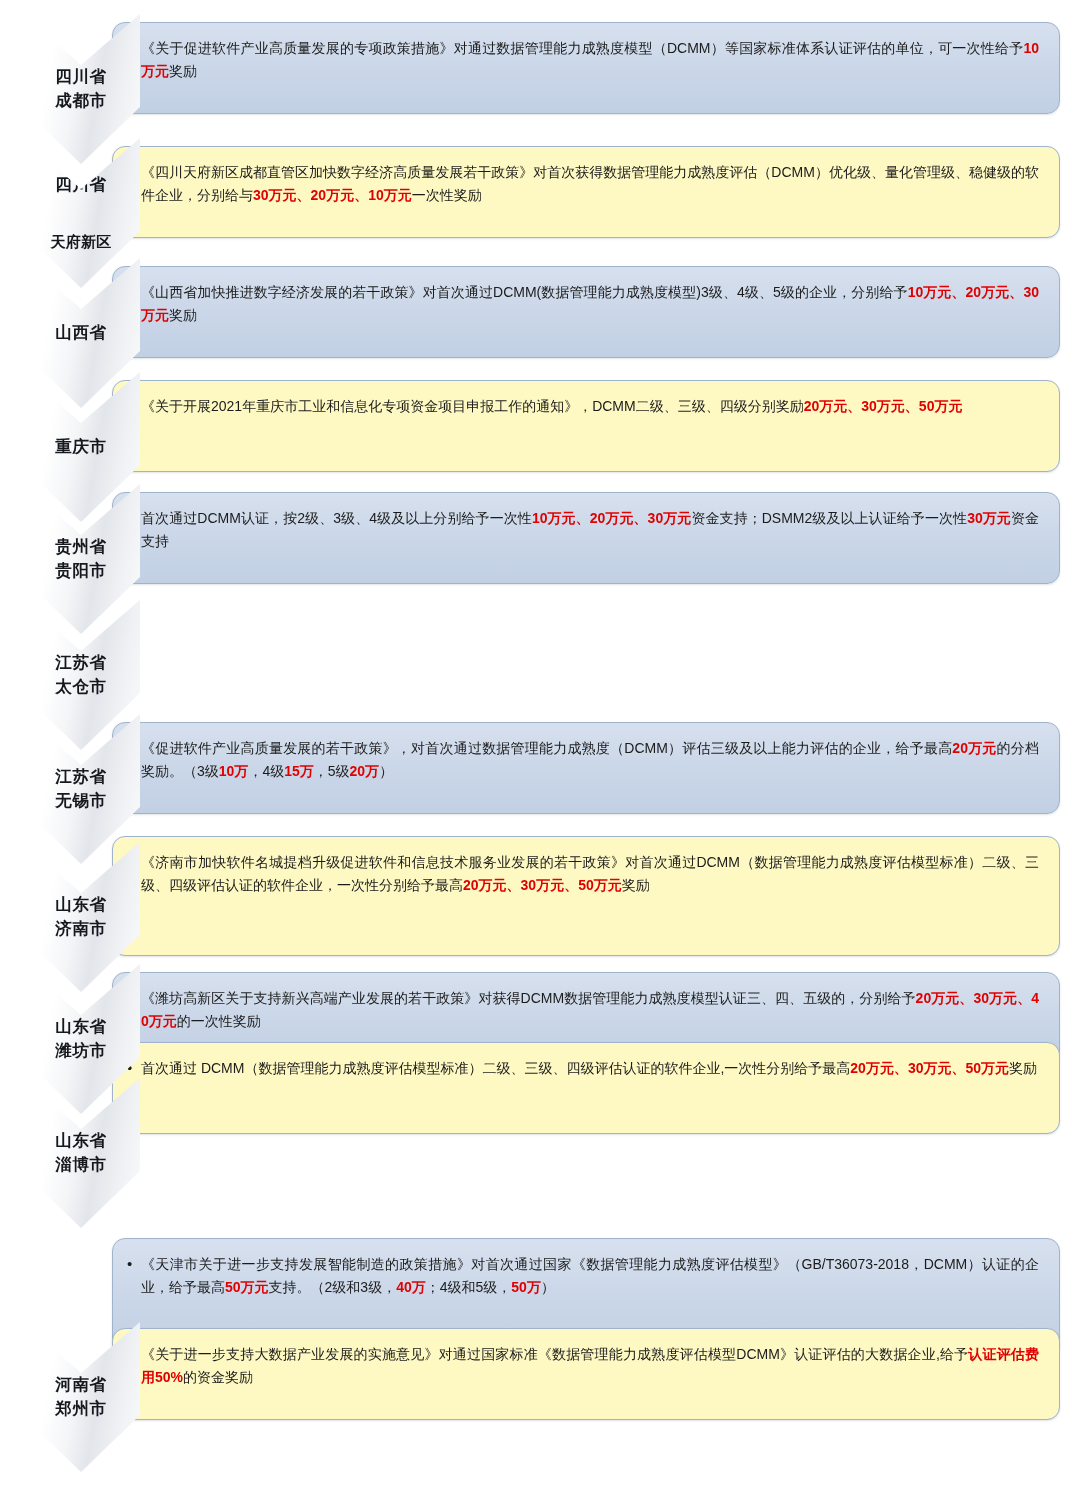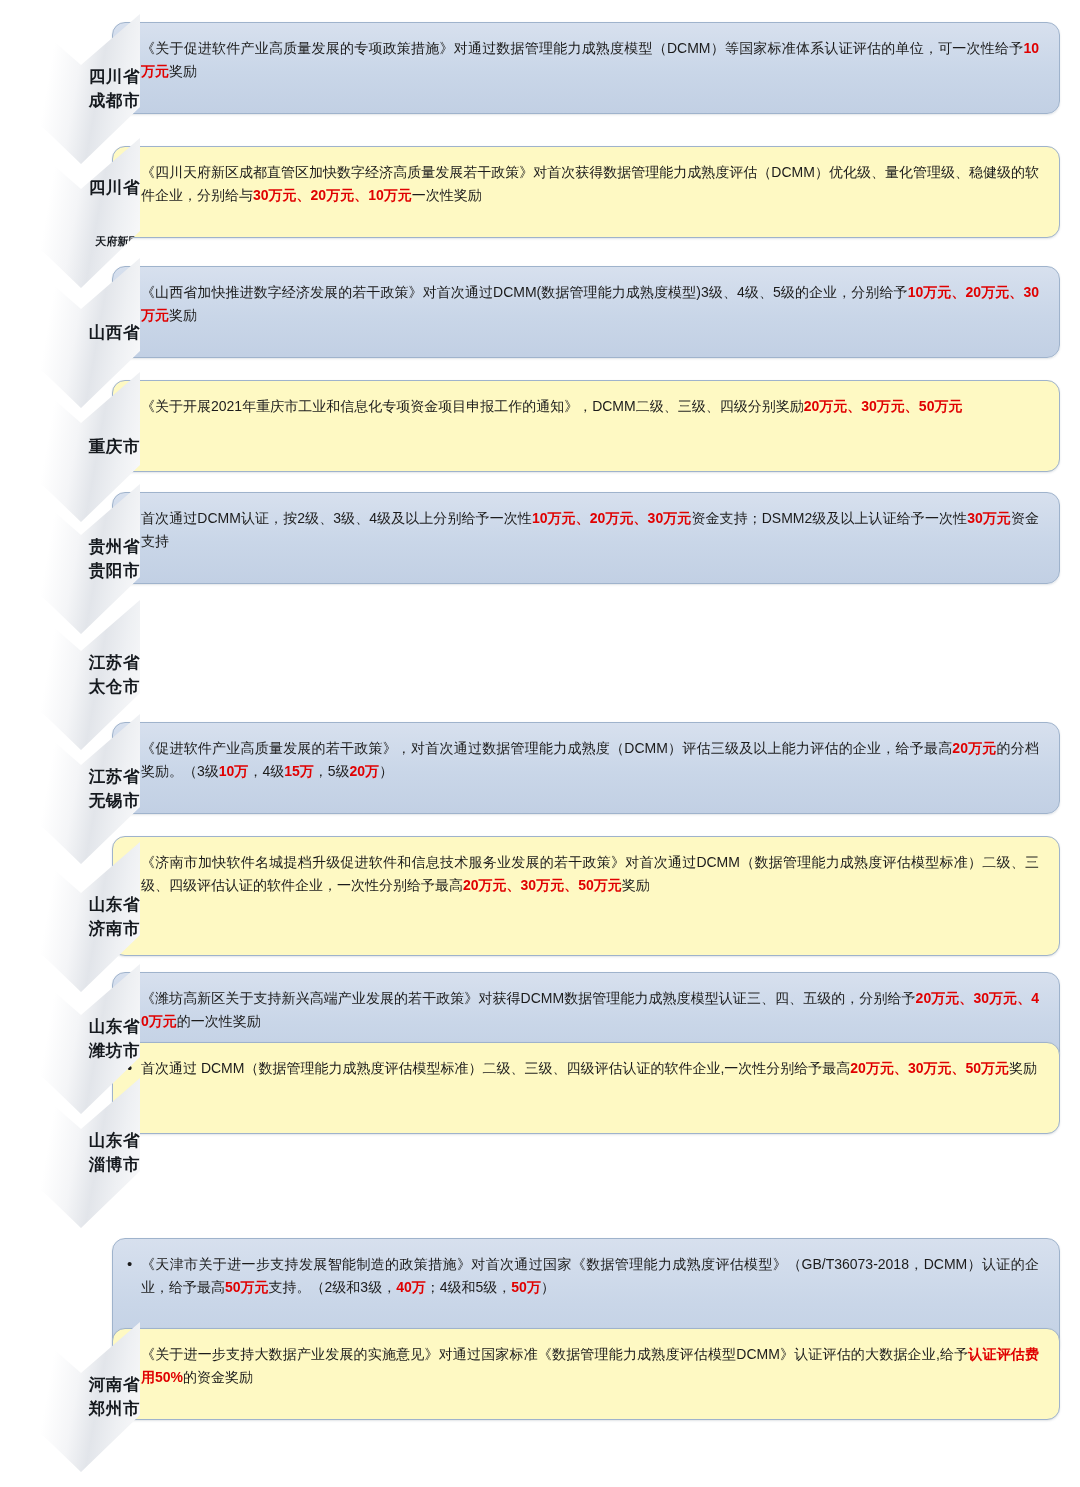--- a/index.html
+++ b/index.html
@@ -32,35 +32,35 @@
                 #ffffff 26%,
                 #f4f5f7 46%,
                 #e2e5ea 62%,
                 #eef0f3 78%,
                 #fbfbfc 100%);
     -webkit-clip-path: polygon(0% 0%, 50% 34%, 100% 0%, 100% 62%, 50% 100%, 0% 62%);
     clip-path: polygon(0% 0%, 50% 34%, 100% 0%, 100% 62%, 50% 100%, 0% 62%);
     filter: drop-shadow(1.5px 2px 1.6px rgba(90,100,115,0.42));
     display: flex;
     flex-direction: column;
-    align-items: flex-end;
+    align-items: center;
     justify-content: center;
     z-index: 3;
   }
   .chev .lbl {
     font-size: 16.5px;
     font-weight: bold;
     color: #15191e;
     letter-spacing: 0.6px;
     line-height: 1.45;
     white-space: nowrap;
     text-align: center;
   }
   .chev .lbl.small {
-    font-size: 11px;
+    font-size: 15px;
     letter-spacing: 0.2px;
     margin-top: 34px;
   }
 
   
   .card {
     position: absolute;
     left: 112px;
     width: 948px;
     box-sizing: border-box;

